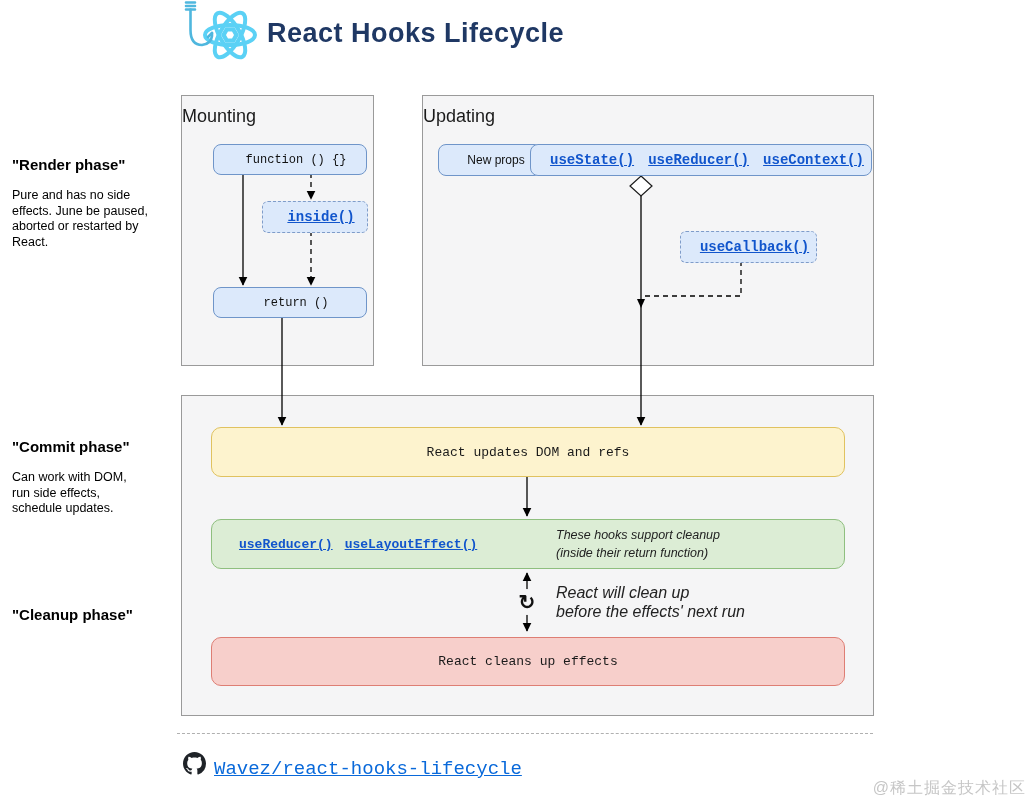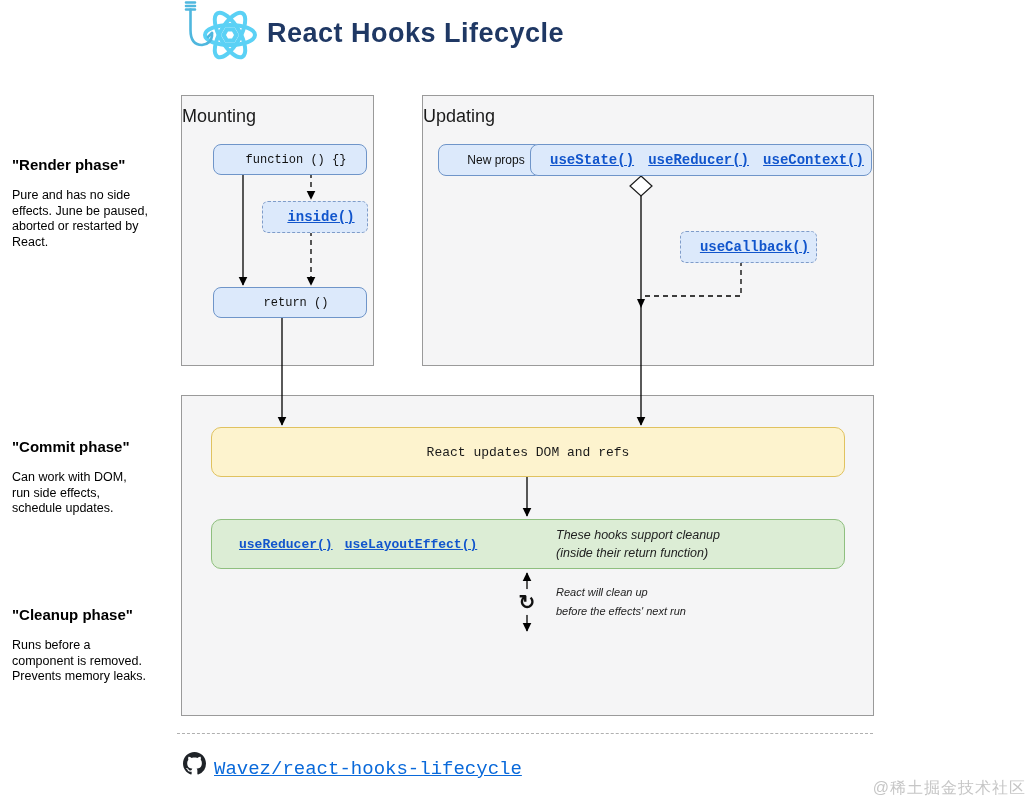--- a/index.html
+++ b/index.html
@@ -49,21 +49,21 @@
   #box-green{left:211px;top:519px;width:632px;height:48px;background:var(--green-fill);
              border:1px solid var(--green-border);justify-content:flex-start;}
   #box-red{left:211px;top:637px;width:632px;height:47px;background:var(--red-fill);
            border:1px solid var(--red-border);}
   #box-green a.hook-link{font-size:13px;}
   #link-useeffect{margin-left:27px;}
   #link-uselayouteffect{margin-left:12px;}
   .green-note{position:absolute;left:344px;top:50%;transform:translateY(-50%);
               font-family:"Liberation Sans",sans-serif;font-style:italic;font-size:12.5px;
               line-height:18px;color:#222;white-space:pre-line;}
-  #loop-note{position:absolute;left:556px;top:583px;font-style:italic;font-size:11px;line-height:19px;
+  #loop-note{position:absolute;left:556px;top:583px;font-style:italic;font-size:16px;line-height:19px;
              color:#222;white-space:pre-line;z-index:3;}
   #loop-icon{position:absolute;left:514px;top:589px;width:26px;height:26px;border-radius:50%;
              background:var(--panel-bg);display:flex;align-items:center;justify-content:center;
              font-size:20px;font-weight:bold;color:#111;z-index:3;}
 
   
   #overlay{position:absolute;left:0;top:0;z-index:2;pointer-events:none;}
 
   
   #footer-divider{position:absolute;left:177px;top:733px;width:696px;border-top:1px dashed #b0b0b0;}
@@ -105,23 +105,20 @@
 React.</p>
   </div>
   <div class="phase" id="phase-commit">
     <h2>"Commit phase"</h2>
     <p>Can work with DOM,
 run side effects,
 schedule updates.</p>
   </div>
   <div class="phase" id="phase-cleanup">
     <h2>"Cleanup phase"</h2>
-    <p>Runs before a
-component is removed.
-Prevents memory leaks.</p>
   </div>
 
   <section class="panel" id="panel-mounting">
     <h3>Mounting</h3>
   </section>
   <section class="panel" id="panel-updating">
     <h3>Updating</h3>
   </section>
   <section class="panel" id="panel-commit"></section>
 
@@ -170,20 +167,21 @@
     <div class="green-note">These hooks support cleanup
 (inside their return function)</div>
   </div>
 
   <div id="loop-icon">
     <span>↻</span>
   </div>
   <div id="loop-note">React will clean up
 before the effects' next run</div>
 
+  <div class="bigbox" id="box-red">React cleans up effects</div>
 
   <div id="footer-divider"></div>
   <svg id="github-icon" width="23" height="23" viewBox="0 0 16 16">
     <path fill="#1f2328" d="M8 0C3.58 0 0 3.58 0 8c0 3.54 2.29 6.53 5.47 7.59.4.07.55-.17.55-.38
       0-.19-.01-.82-.01-1.49-2.01.37-2.53-.49-2.69-.94-.09-.23-.48-.94-.82-1.13-.28-.15-.68-.52-.01-.53
       .63-.01 1.08.58 1.23.82.72 1.21 1.87.87 2.33.66.07-.52.28-.87.51-1.07-1.78-.2-3.64-.89-3.64-3.95
       0-.87.31-1.59.82-2.15-.08-.2-.36-1.02.08-2.12 0 0 .67-.21 2.2.82.64-.18 1.32-.27 2-.27s1.36.09 2 .27
       c1.53-1.04 2.2-.82 2.2-.82.44 1.1.16 1.92.08 2.12.51.56.82 1.27.82 2.15 0 3.07-1.87 3.75-3.65 3.95
       .29.25.54.73.54 1.48 0 1.07-.01 1.93-.01 2.2 0 .21.15.46.55.38A8.01 8.01 0 0 0 16 8c0-4.42-3.58-8-8-8z"></path>
   </svg>

